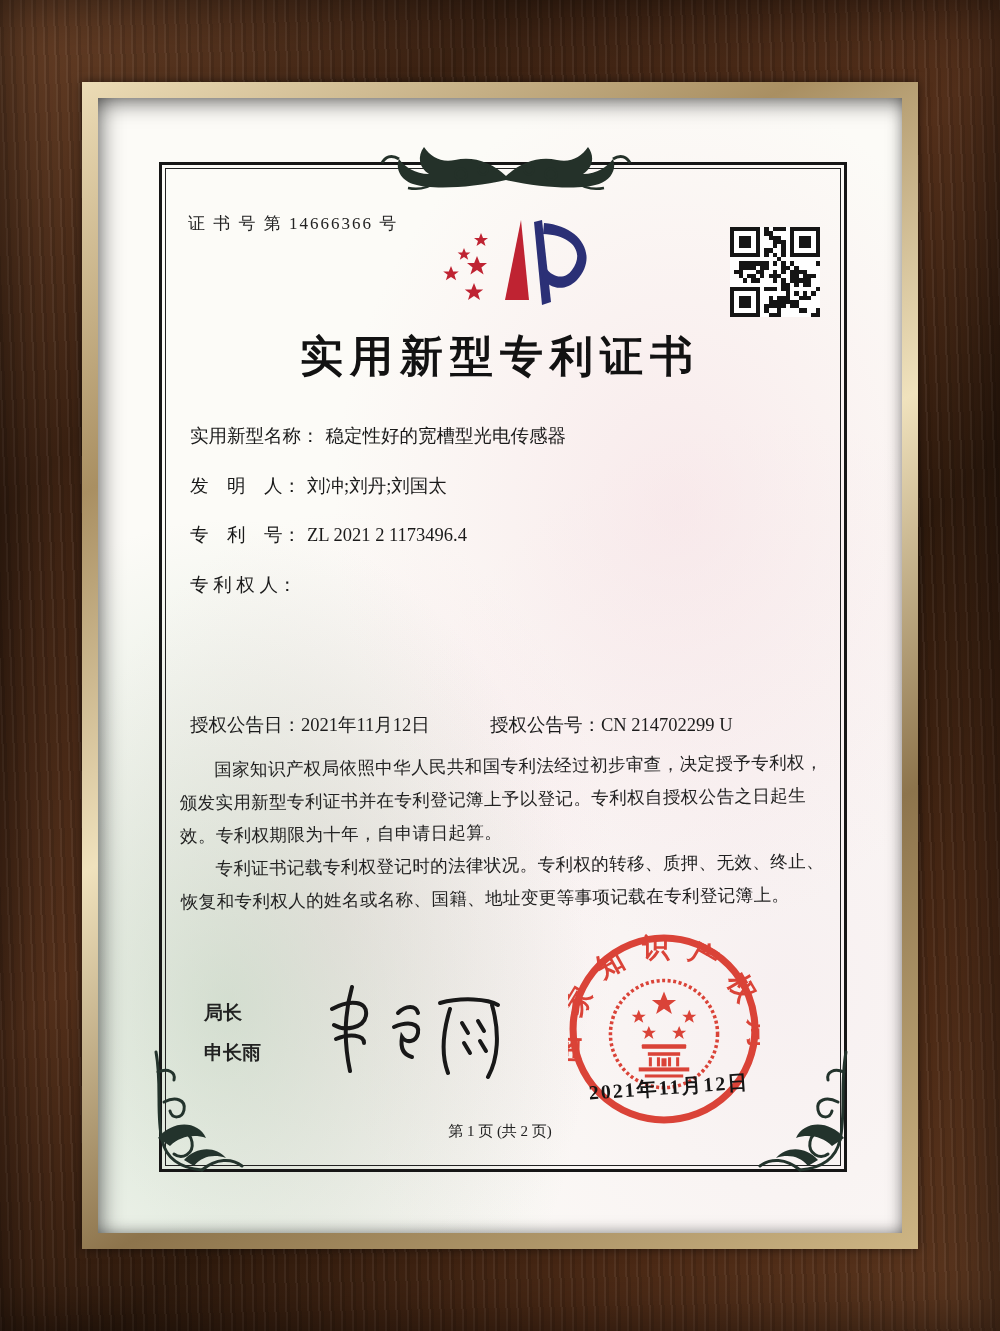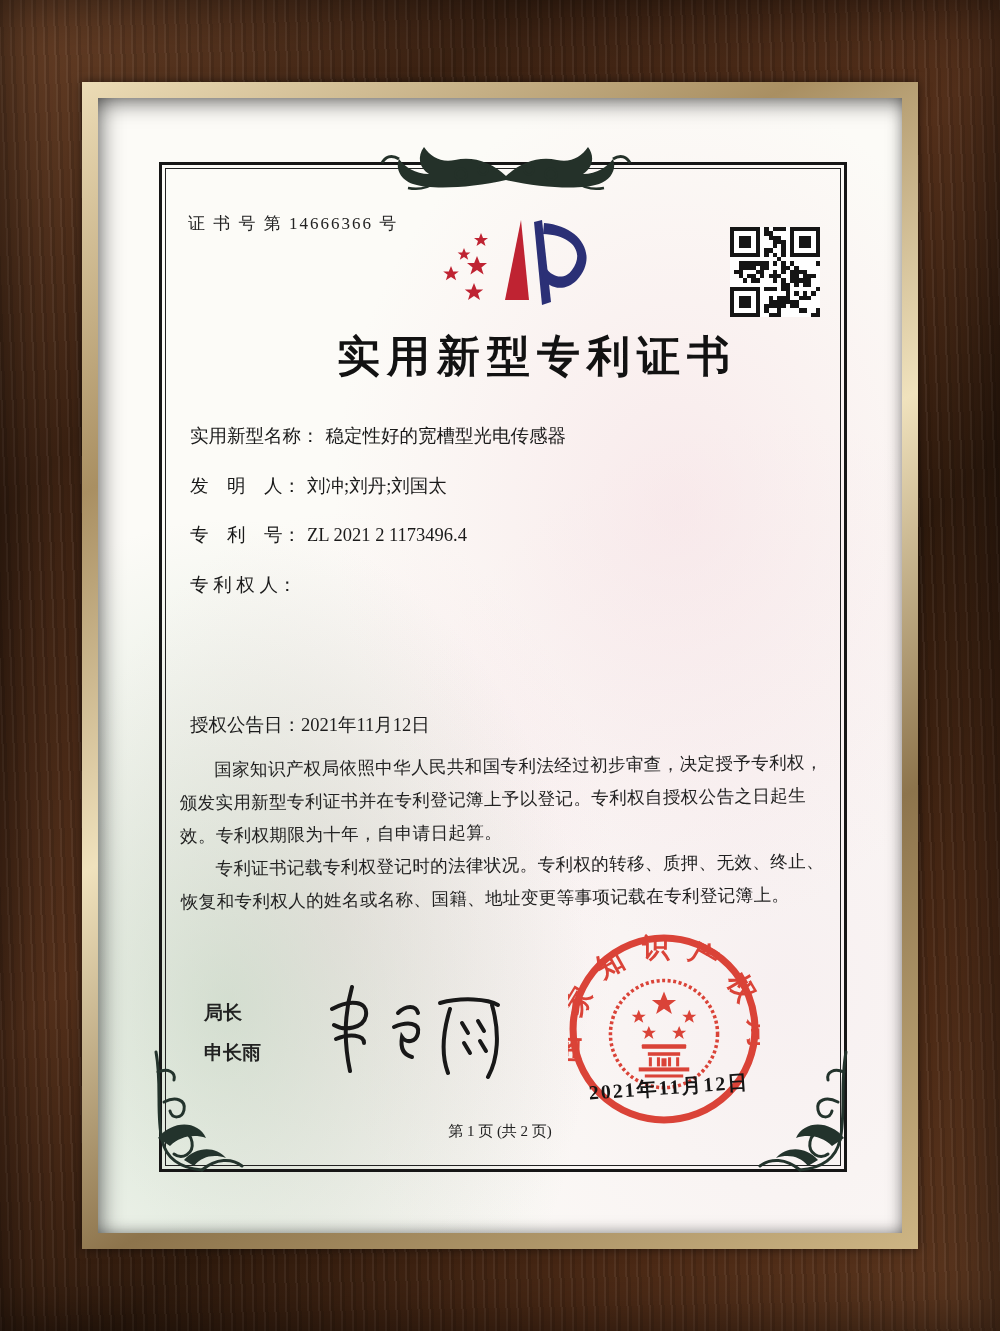--- a/index.html
+++ b/index.html
@@ -32,21 +32,21 @@
   .orn-top{left:380px;top:136px;width:252px;height:60px;}
   .orn-bl{left:146px;top:1046px;width:98px;height:126px;}
   .orn-br{left:758px;top:1046px;width:98px;height:126px;transform:scaleX(-1);}
 
   
   .sheet{position:absolute;inset:0;color:#1c1c1c;}
   .cert-number{position:absolute;left:188px;top:212px;font-size:17px;letter-spacing:2px;color:#222;}
   .logo{position:absolute;left:425px;top:208px;width:178px;height:110px;}
   .qr{position:absolute;left:730px;top:227px;width:90px;height:90px;background:#fff;}
   .title{position:absolute;left:159px;top:328px;width:682px;text-align:center;
-         font-size:43px;font-weight:bold;letter-spacing:7px;color:#121212;padding-left:37px;}
+         font-size:43px;font-weight:bold;letter-spacing:7px;color:#121212;}
 
   .fields{position:absolute;left:190px;top:424px;width:620px;font-size:18.5px;color:#1a1a1a;}
   .frow{position:relative;margin-bottom:24.5px;line-height:25px;display:flex;}
   .flabel{white-space:nowrap;}
   .fvalue{margin-left:6px;max-width:520px;text-align:center;}
   .grant-row{position:absolute;left:190px;top:712px;width:640px;font-size:18.5px;display:flex;}
   .grant-cell2{position:absolute;left:300px;top:0;}
 
   .paras{position:absolute;left:180px;top:750px;width:658px;font-size:17.5px;line-height:33px;
          color:#222;transform:rotate(-0.7deg);}
@@ -369,20 +369,23 @@
       </div>
       <div class="frow">
         <span class="flabel">专 利 权 人：</span>
       </div>
     </div>
 
     <div class="grant-row">
       <span>
         <span>授权公告日：</span><span>2021年11月12日</span>
       </span>
+      <span class="grant-cell2">
+        <span>授权公告号：</span><span>CN 214702299 U</span>
+      </span>
     </div>
 
     <div class="paras">
       <p>国家知识产权局依照中华人民共和国专利法经过初步审查，决定授予专利权，颁发实用新型专利证书并在专利登记簿上予以登记。专利权自授权公告之日起生效。专利权期限为十年，自申请日起算。</p>
       <p>专利证书记载专利权登记时的法律状况。专利权的转移、质押、无效、终止、恢复和专利权人的姓名或名称、国籍、地址变更等事项记载在专利登记簿上。</p>
     </div>
 
     <div class="signer-title">局长</div>
     <div class="signer-name">申长雨</div>
 

